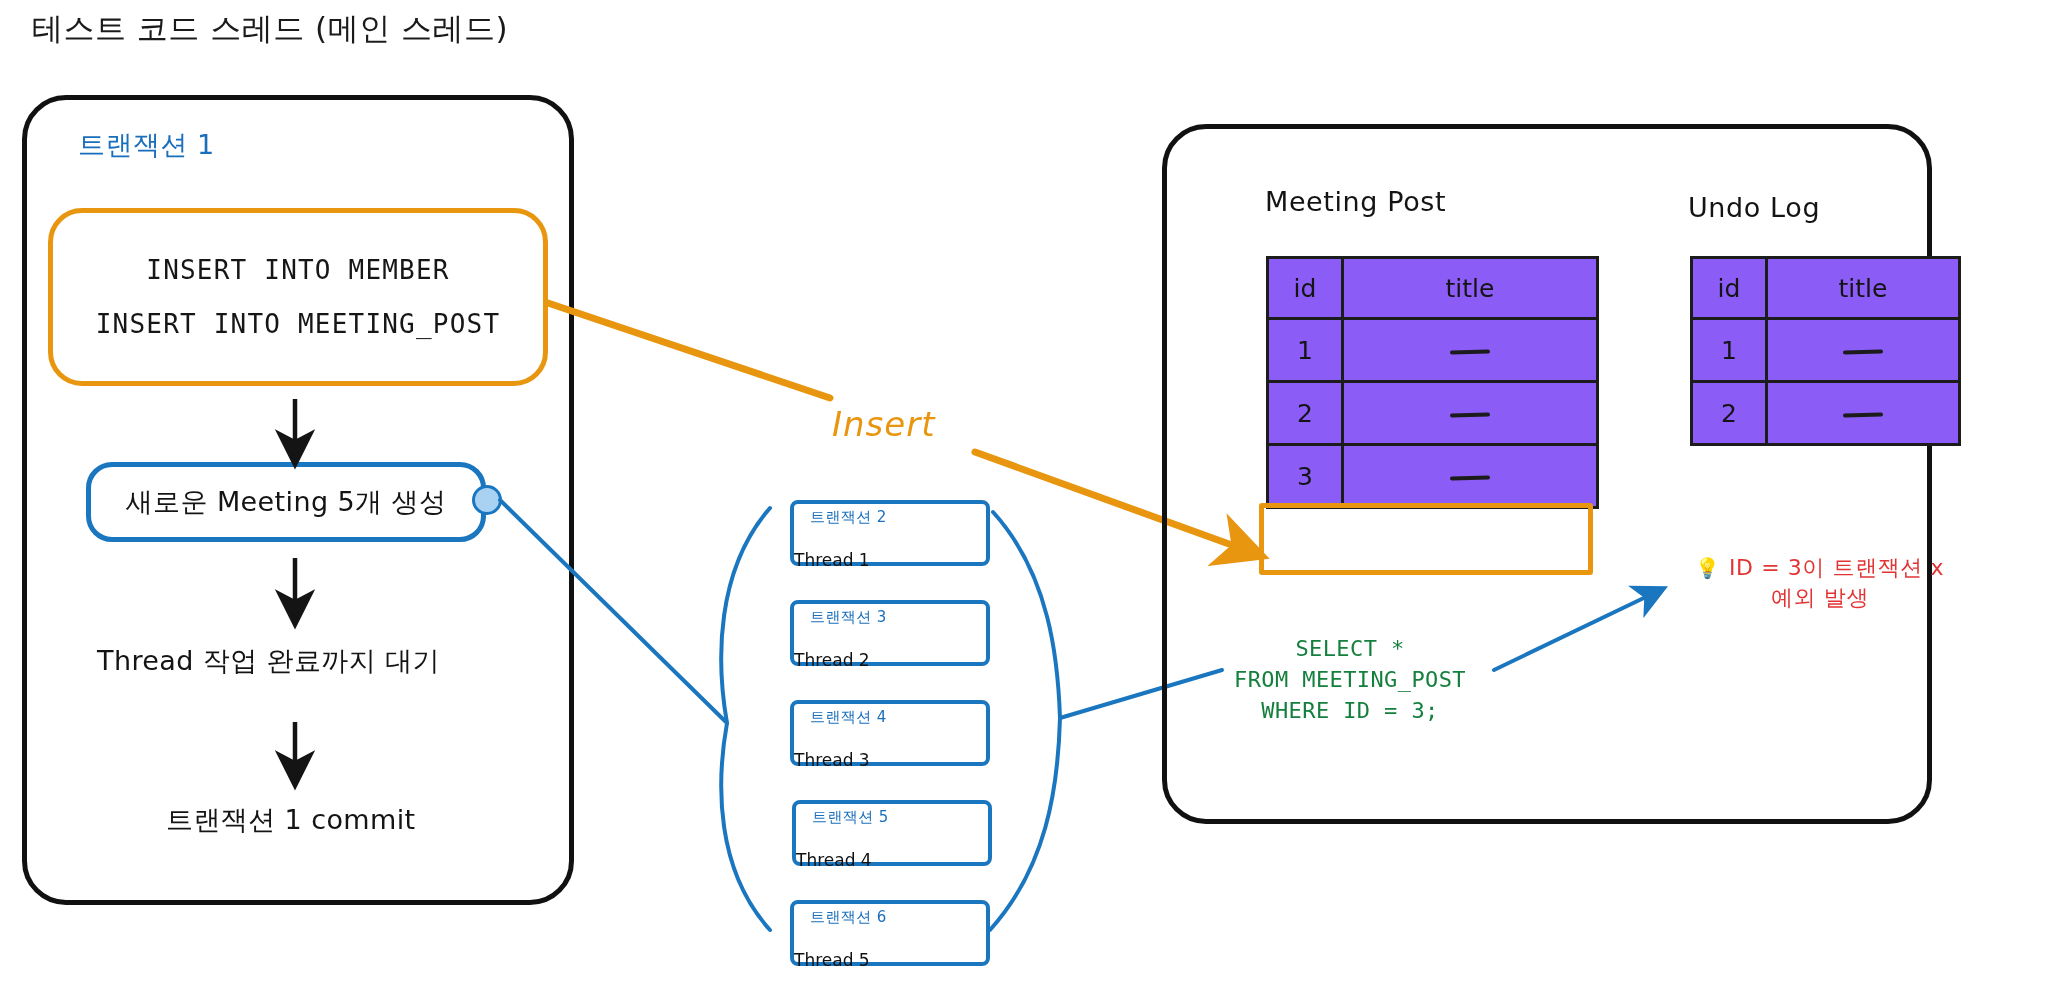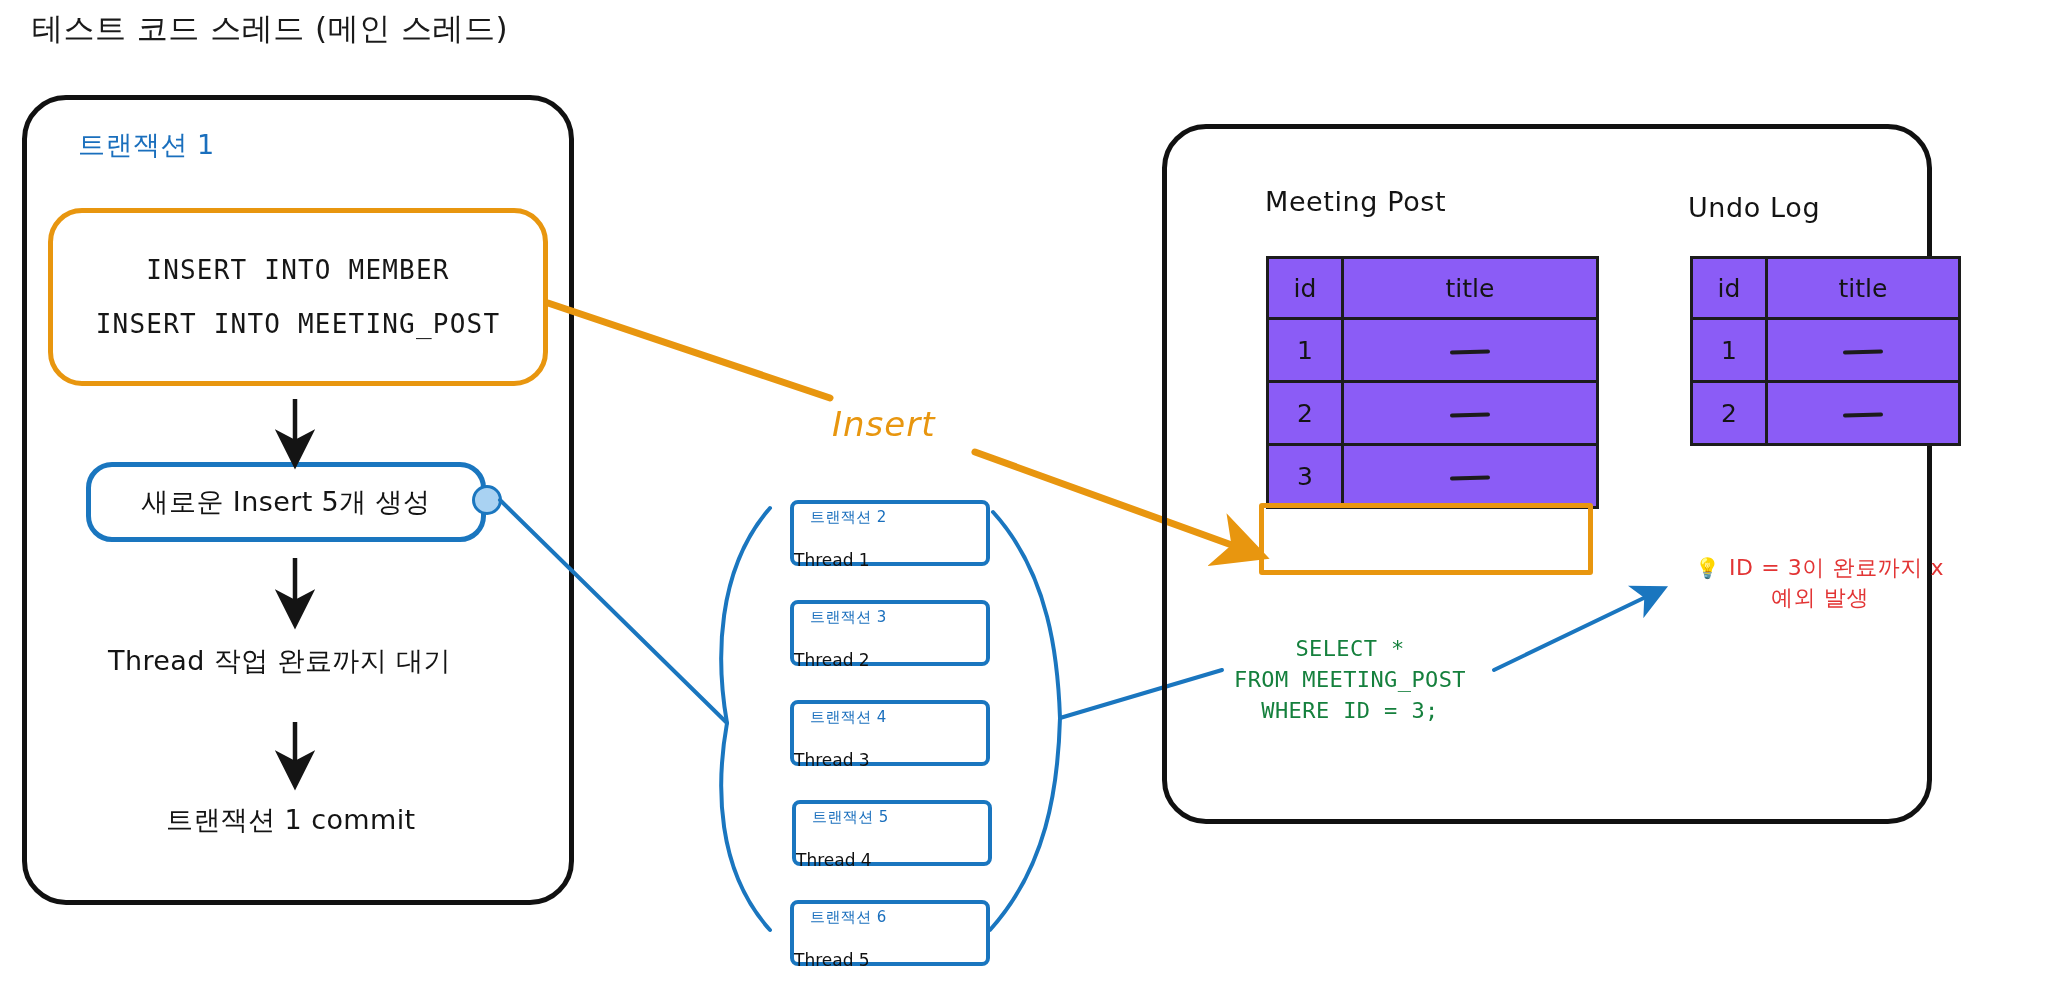--- a/index.html
+++ b/index.html
@@ -107,21 +107,21 @@
     width: 30px;
     height: 30px;
     border-radius: 50%;
     background: #a9d2f2;
     border: 3px solid #1a76bf;
     box-sizing: border-box;
   }
 
   
   #wait-threads-label {
-    left: 108px;
+    left: 97px;
     top: 643px;
     font-size: 27px;
     color: #141414;
     white-space: nowrap;
     letter-spacing: .4px;
   }
   #commit-label {
     left: 166px;
     top: 802px;
     font-size: 27px;
@@ -283,21 +283,21 @@
   <div class="abs" id="main-thread-panel"></div>
 
   <div class="abs" id="transaction1-label">트랜잭션 1</div>
 
   <div class="abs" id="insert-sql-box">
     <div class="sql-line">INSERT INTO MEMBER</div>
     <div class="sql-line">INSERT INTO MEETING_POST</div>
   </div>
 
   <div class="abs" id="create-threads-box">
-    <span id="create-threads-label">새로운 Insert 5개 생성</span>
+    <span id="create-threads-label">새로운 Meeting 5개 생성</span>
   </div>
 
   <div class="abs" id="thread-anchor-node"></div>
 
   <div class="abs" id="wait-threads-label">Thread 작업 완료까지 대기</div>
 
   <div class="abs" id="commit-label">트랜잭션 1 commit</div>
 
   <svg class="overlay">
     <defs>
@@ -403,18 +403,18 @@
     </tbody>
   </table>
 
   <div class="abs" id="select-query">SELECT *
 FROM MEETING_POST
 WHERE ID = 3;</div>
 
   <div class="abs" id="exception-note">
     <div>
       <span class="bulb">💡</span>
-      <span>ID = 3이 완료까지 x</span>
+      <span>ID = 3이 트랜잭션 x</span>
     </div>
     <div>예외 발생</div>
   </div>
 
 </div>
 
 </body></html>

